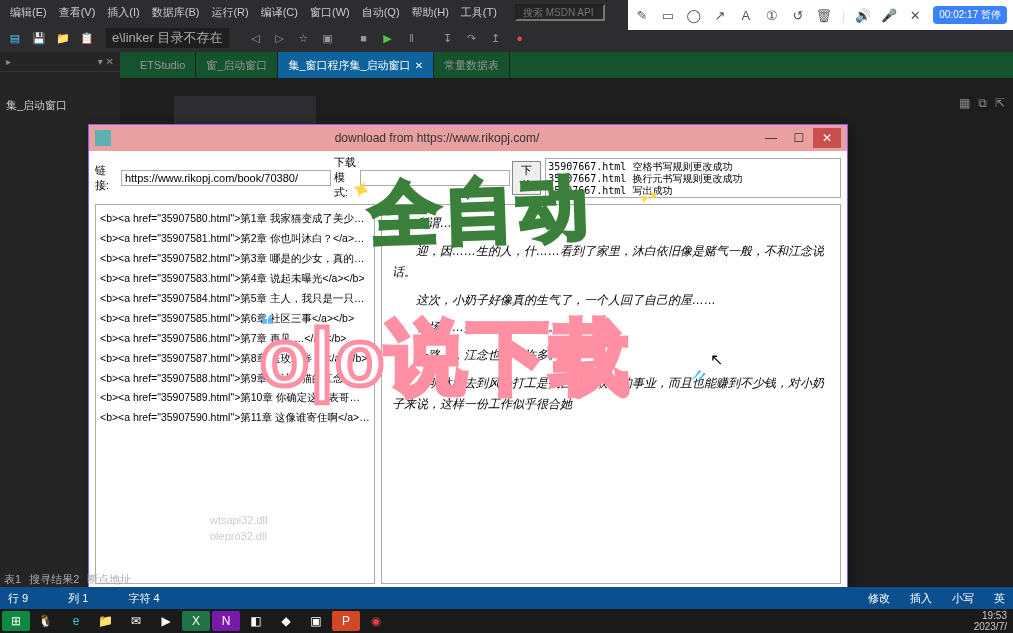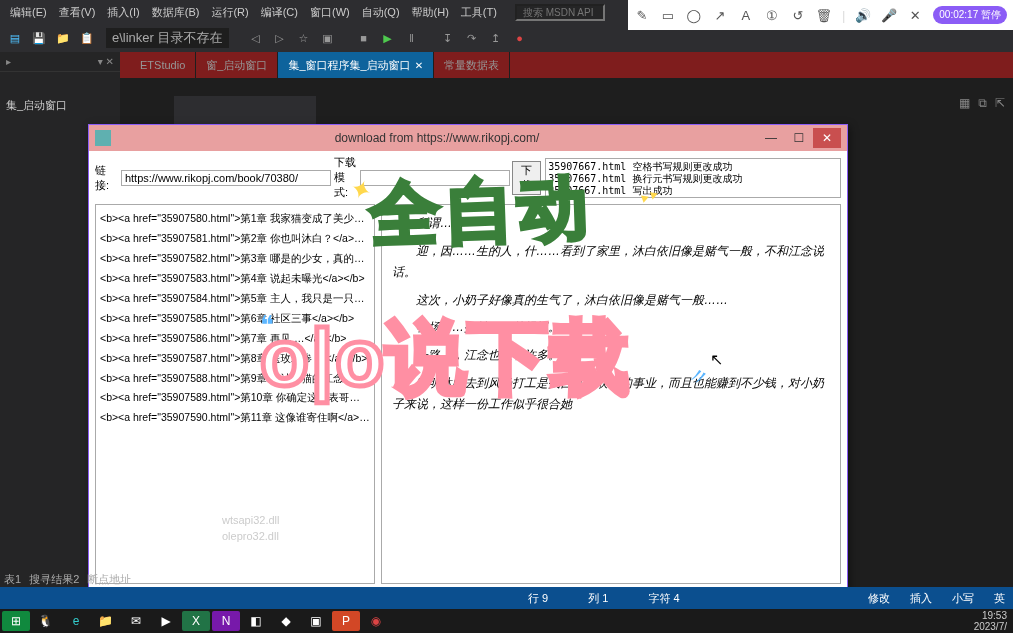--- a/index.html
+++ b/index.html
@@ -6,31 +6,31 @@
 body { width: 1013px; height: 633px; overflow: hidden; background: #1e1e1e; position: relative; }
 
 
 .menubar { height: 24px; background: #2d2d30; display: flex; align-items: center; padding: 0 4px; color: #ccc; font-size: 11px; }
 .menubar .mi { padding: 2px 6px; cursor: pointer; }
 .msdn { margin-left: 12px; background: #252526; padding: 1px 6px; font-size: 10px; color: #888; width: 90px; }
 
 
 .right-tools { position: absolute; top: 0; right: 0; height: 30px; background: #fff; display: flex; align-items: center; padding: 0 6px; gap: 10px; font-size: 13px; color: #555; }
 .right-tools .ico { width: 16px; height: 16px; display: flex; align-items: center; justify-content: center; }
-.timer { background: #8b5cf6; color: #fff; padding: 2px 6px; font-size: 10px; border-radius: 9px; }
+.timer { background: #3b82f6; color: #fff; padding: 2px 6px; font-size: 10px; border-radius: 4px; }
 
 
 .toolbar2 { height: 28px; background: #2d2d30; display: flex; align-items: center; gap: 6px; padding: 0 6px; color: #999; font-size: 11px; }
 .toolbar2 .ico { width: 18px; text-align: center; }
 .pathbox { background: #1e1e1e; padding: 1px 6px; font-size: 13px; color: #aaa; margin-left: 4px; }
 .toolbar2 .gap { width: 6px; }
 .blue { color: #4fc1ff; }
 
 
-.tabbar { height: 26px; background: #7f1d1d; display: flex; align-items: stretch; padding-left: 130px; font-size: 11px; }
+.tabbar { height: 26px; background: #14532d; display: flex; align-items: stretch; padding-left: 130px; font-size: 11px; }
 .tab { padding: 4px 10px; color: #969696; display: flex; align-items: center; gap: 4px; border-right: 1px solid #1e1e1e; }
 .tab.active { background: #0e639c; color: #fff; }
 .tab .close { font-size: 10px; }
 
 
 .subhead { height: 22px; background: #1e1e1e; color: #888; font-size: 11px; padding-left: 140px; display: flex; align-items: center; gap: 16px; }
 .subhead .crumb { }
 
 
 .sidebar-left { position: absolute; left: 0; top: 52px; bottom: 24px; width: 120px; background: #252526; color: #aaa; font-size: 11px; }
@@ -78,21 +78,21 @@
 .dlwin .log-box { border: 1px solid #aaa; width: 360px; height: 40px; font-size: 10px; padding: 2px; overflow: hidden; font-family: monospace; white-space: pre; line-height: 1.2; }
 
 .dlwin .body { display: flex; padding: 0 6px 6px 6px; gap: 6px; height: calc(100% - 84px); }
 .dlwin .pane { border: 1px solid #aaa; overflow: hidden; font-size: 11px; padding: 4px; }
 .dlwin .pane-left { width: 280px; font-family: monospace; font-size: 10.5px; line-height: 1.9; }
 .dlwin .pane-left .li { white-space: nowrap; overflow: hidden; text-overflow: ellipsis; }
 .dlwin .pane-right { flex: 1; font-style: italic; font-size: 12px; line-height: 1.8; padding: 8px 10px; }
 .dlwin .pane-right p { margin-bottom: 6px; text-indent: 2em; }
 
 
-.dll-list { position: absolute; left: 222px; top: 512px; font-size: 11px; color: #ccc; }
+.dll-list { position: absolute; left: 210px; top: 512px; font-size: 11px; color: #ccc; }
 .dll-list div { padding: 2px 0; }
 
 
 .overlay-text { position: absolute; pointer-events: none; font-weight: 900; }
 .ov1 { left: 370px; top: 165px; font-size: 70px; color: #ffe85e; -webkit-text-stroke: 4px #3a7f3a; text-stroke: 4px #3a7f3a; letter-spacing: 4px; transform: rotate(-2deg); }
 .ov2 { left: 260px; top: 305px; font-size: 80px; color: #fff; -webkit-text-stroke: 5px #ff8fa3; letter-spacing: 2px; }
 .spark { position: absolute; font-size: 26px; pointer-events: none; }
 .spark.y1 { left: 350px; top: 175px; color: #ffd84d; transform: rotate(20deg); }
 .spark.y2 { left: 640px; top: 178px; color: #ffd84d; transform: rotate(-20deg); }
 .spark.b1 { left: 260px; top: 310px; color: #5cb6ff; }
@@ -238,41 +238,41 @@
       <div class="li">&lt;b&gt;&lt;a href="35907585.html"&gt;第6章 社区三事&lt;/a&gt;&lt;/b&gt;</div>
       <div class="li">&lt;b&gt;&lt;a href="35907586.html"&gt;第7章 再见 …&lt;/a&gt;&lt;/b&gt;</div>
       <div class="li">&lt;b&gt;&lt;a href="35907587.html"&gt;第8章 送玫瑰惨 …&lt;/a&gt;&lt;/b&gt;</div>
       <div class="li">&lt;b&gt;&lt;a href="35907588.html"&gt;第9章 统计多猫的江念&lt;/a&gt;&lt;/b&gt;</div>
       <div class="li">&lt;b&gt;&lt;a href="35907589.html"&gt;第10章 你确定这是表哥？&lt;/a&gt;&lt;/b&gt;</div>
       <div class="li">&lt;b&gt;&lt;a href="35907590.html"&gt;第11章 这像谁寄住啊&lt;/a&gt;&lt;/b&gt;</div>
     </div>
     <div class="pane pane-right">
       <p>所谓……</p>
       <p>迎，因……生的人，什……看到了家里，沐白依旧像是赌气一般，不和江念说话。</p>
-      <p>这次，小奶子好像真的生气了，沐白依旧像是赌气一般……</p>
+      <p>这次，小奶子好像真的生气了，一个人回了自己的屋……</p>
       <p>在场……把她……的提议。</p>
       <p>一路上，江念也想了许多。</p>
       <p>明明沐白去到风场打工是找自己喜欢做的事业，而且也能赚到不少钱，对小奶子来说，这样一份工作似乎很合她</p>
     </div>
   </div>
 </div>
 
 <div class="dll-list">
   <div>wtsapi32.dll</div>
   <div>olepro32.dll</div>
 </div>
 
 <div class="bottom-tabs" style="bottom:46px;">
   <span>表1</span>
   <span>搜寻结果2</span>
   <span>断点地址</span>
 </div>
 
 <div class="statusbar">
-  <span style="margin-left:520px">行 9</span>
+  <span style="">行 9</span>
   <span>列 1</span>
   <span>字符 4</span>
   <div class="right">
     <span>修改</span>
     <span>插入</span>
     <span>小写</span>
     <span>英</span>
   </div>
 </div>
 

